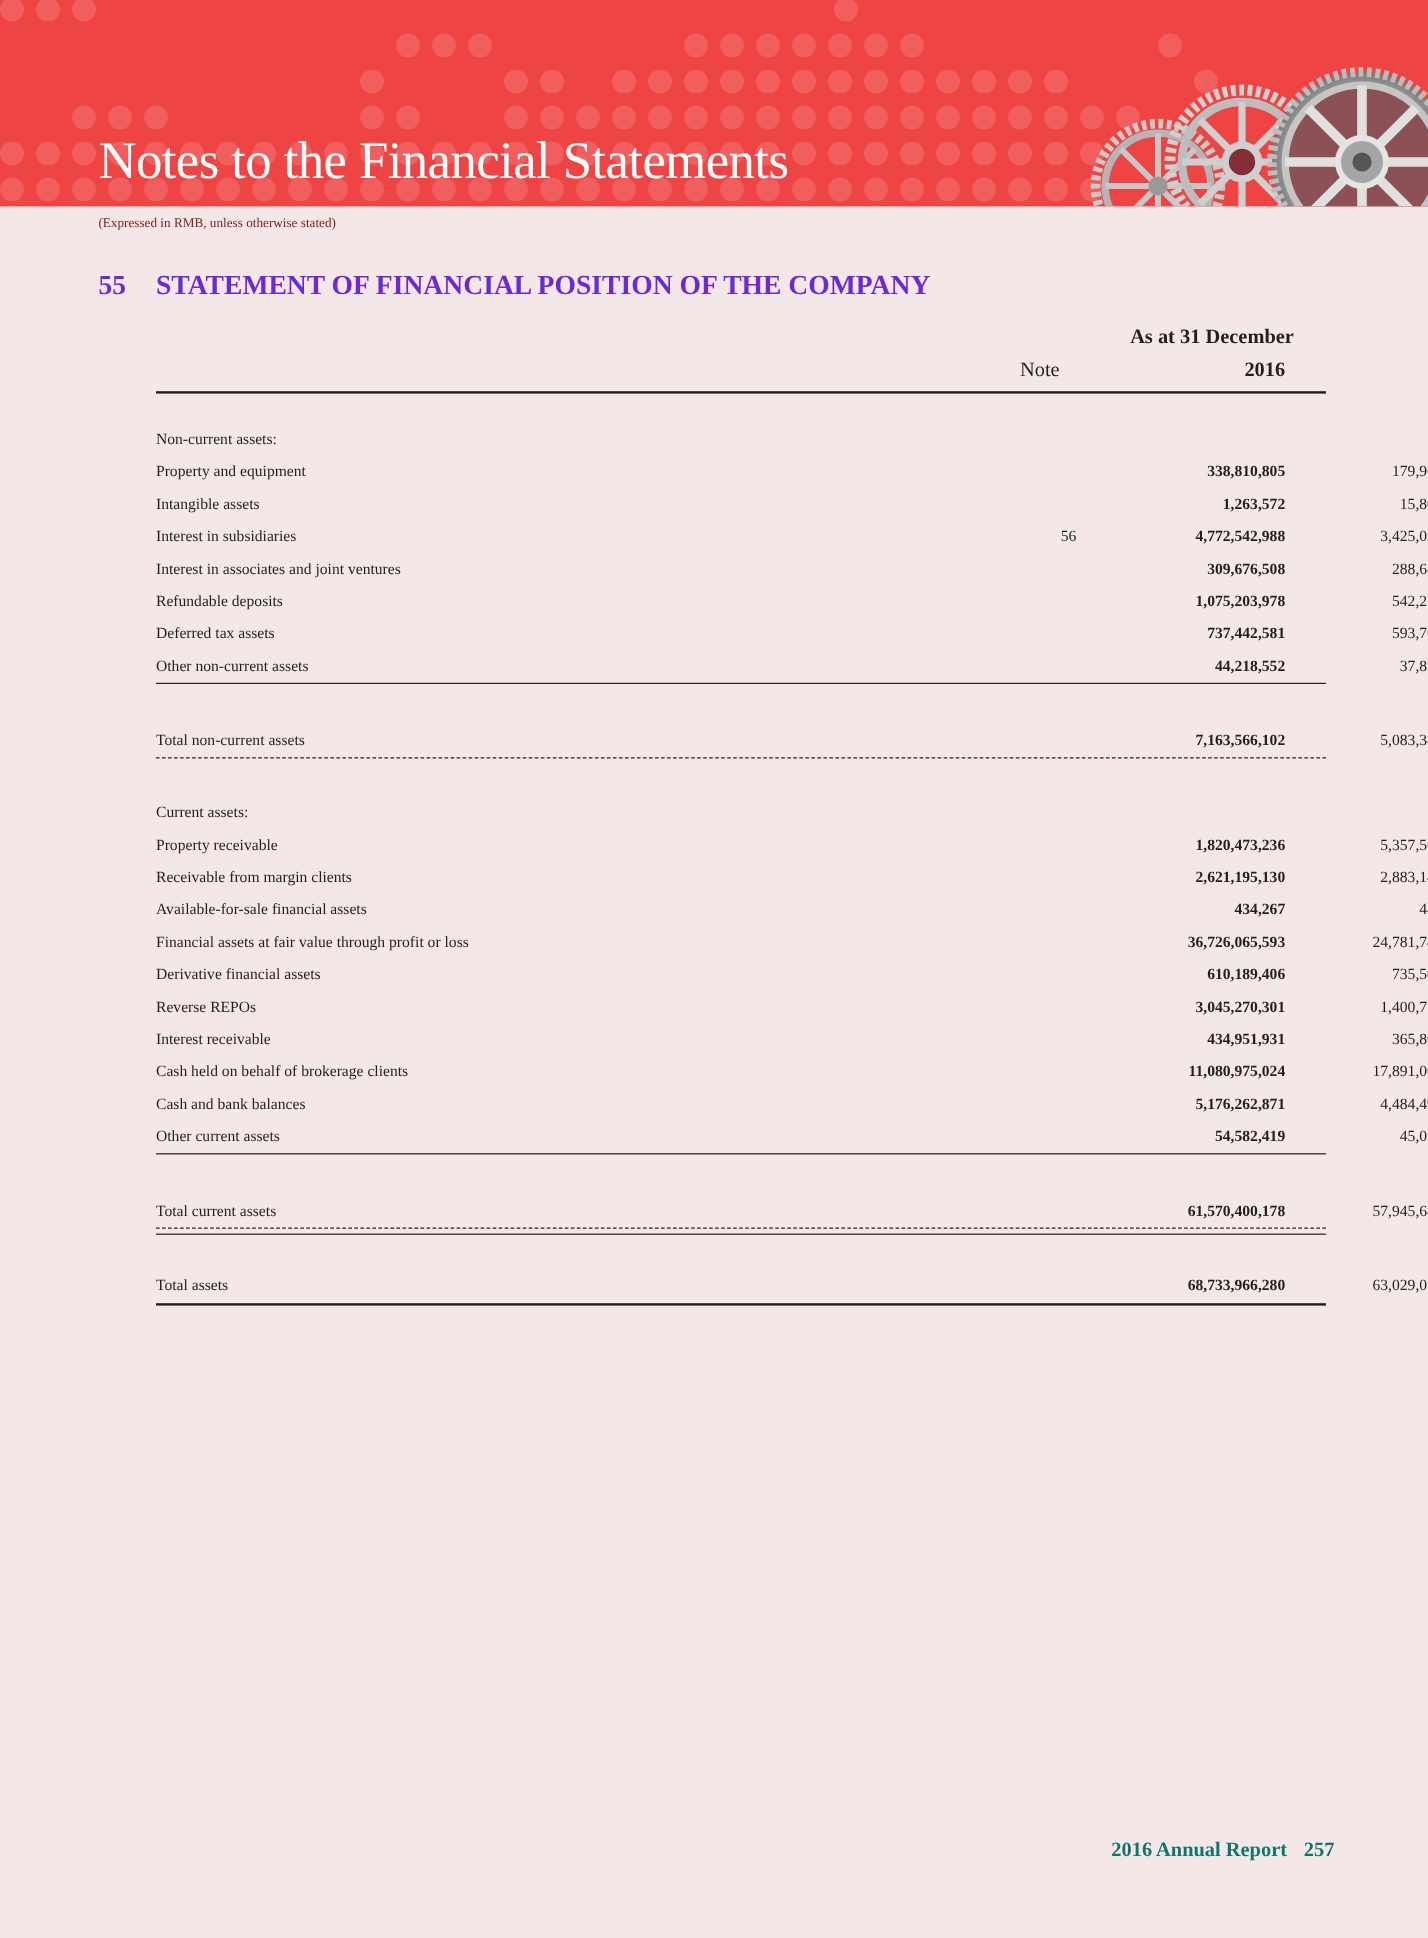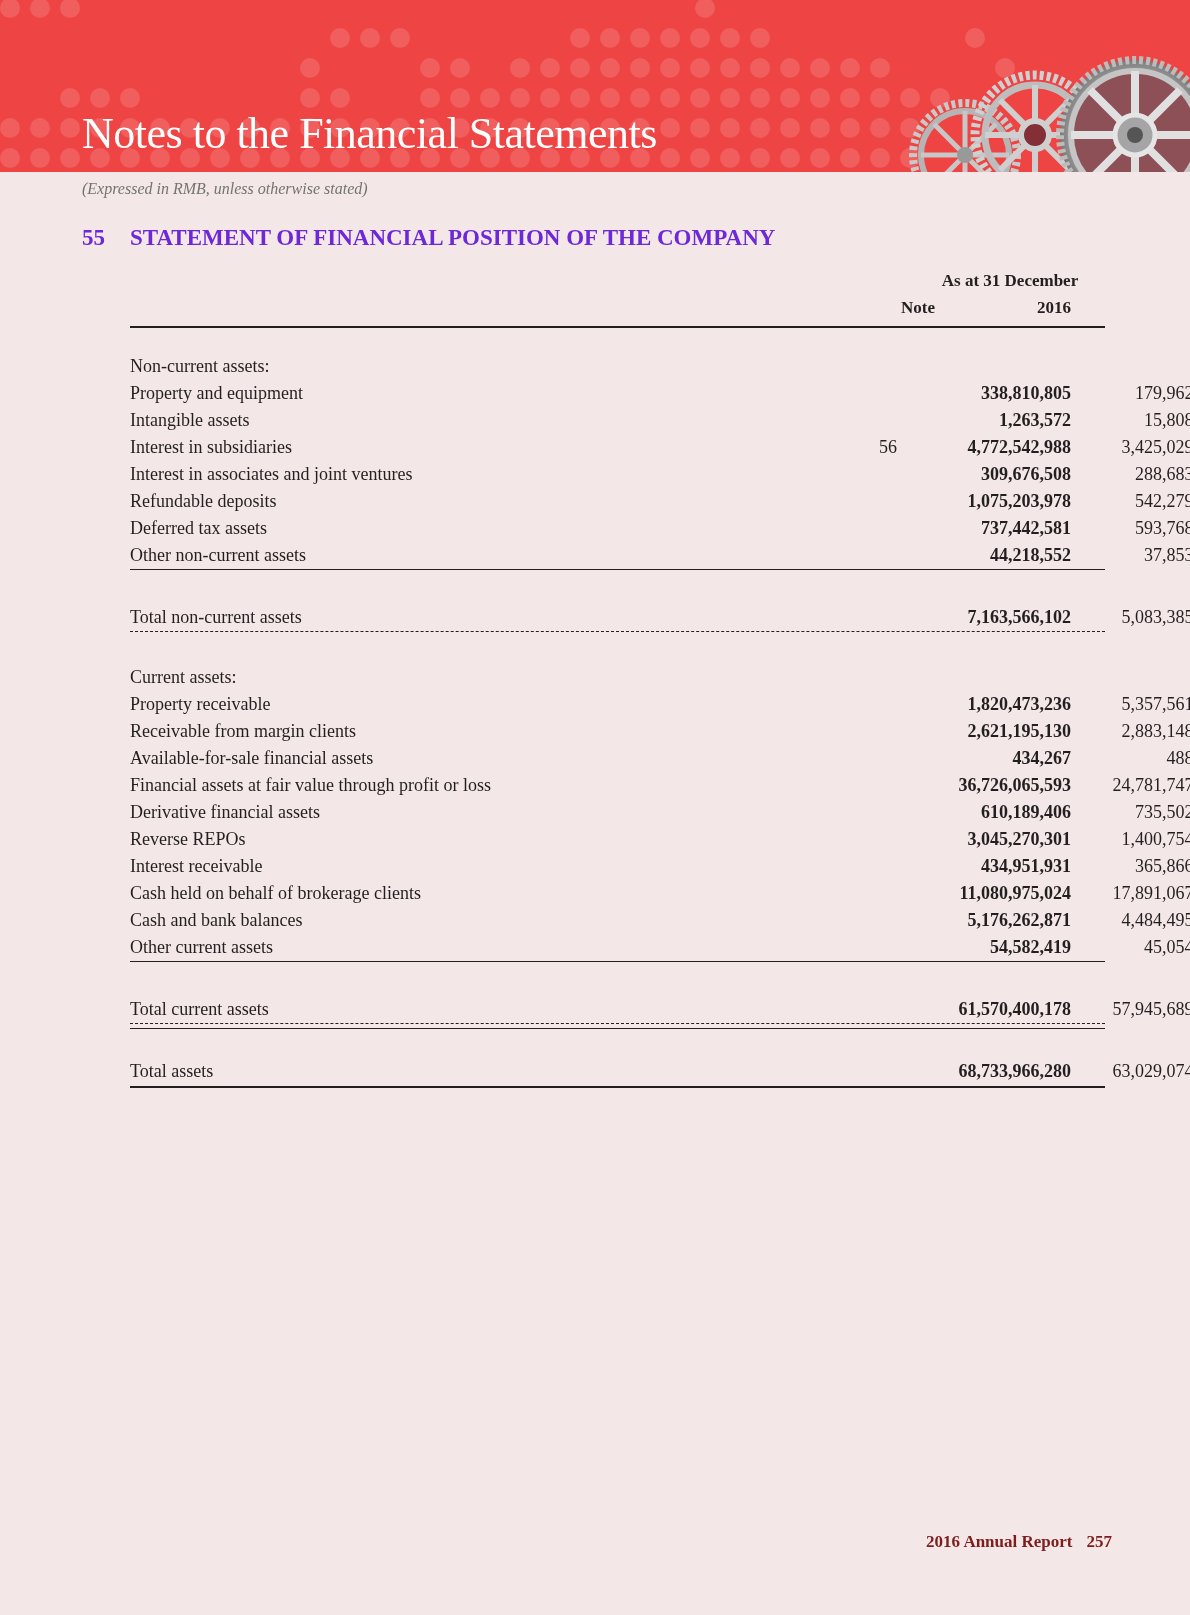--- a/index.html
+++ b/index.html
@@ -15,50 +15,50 @@
   }
   .banner svg.dots { position: absolute; left: 0; top: 0; }
   .banner .gears { position: absolute; right: 0; top: 40px; }
   .banner-title {
     position: absolute; left: 82px; top: 108px;
     font-size: 44px; color: #ffffff; letter-spacing: -0.5px;
     font-family: "Liberation Serif", serif; white-space: nowrap;
   }
   .subtitle {
     position: absolute; left: 82px; top: 180px;
-    font-size: 16px; font-style: italic; color: #737373;
+    font-size: 11px; color: #7f1d1d;
   }
   .section-title {
     position: absolute; left: 82px; top: 225px;
     font-size: 23px; font-weight: bold; color: #6d28d9;
     white-space: nowrap;
   }
   .section-title .num { display: inline-block; width: 48px; }
   .table-wrap { position: absolute; left: 130px; top: 265px; width: 975px; }
   .hdr-group {
     position: absolute; left: 720px; width: 320px; top: 6px; text-align: center;
     font-size: 17px; font-weight: bold;
   }
   .hdr-row { position: absolute; top: 33px; left: 0; width: 975px; font-size: 17px; }
   .hdr-row span { position: absolute; }
-  .col-note { left: 628px; width: 177px; text-align: right; font-weight: bold; }
+  .col-note { left: 576px; width: 177px; text-align: right; }
   .col-2016 { left: 800px; width: 141px; text-align: right; font-weight: bold; }
   .col-2015 { left: 955px; width: 140px; text-align: right; }
   .hdr-rule { position: absolute; top: 61px; left: 0; width: 975px; border-top: 2px solid #231f20; }
   .rows { position: absolute; top: 0; left: 0; width: 975px; }
-  .row { position: absolute; left: 0; width: 975px; height: 28px; font-size: 18px; line-height: 28px; }
+  .row { position: absolute; left: 0; width: 975px; height: 28px; font-size: 13px; line-height: 28px; }
   .row .label { position: absolute; left: 0; white-space: nowrap; }
   .row .note { position: absolute; left: 620px; width: 147px; text-align: right; }
   .row .v16 { position: absolute; left: 700px; width: 241px; text-align: right; font-weight: bold; }
   .row .v15 { position: absolute; left: 960px; width: 135px; text-align: right; }
   .rule-solid { position: absolute; left: 0; width: 975px; border-top: 1.5px solid #231f20; }
   .rule-dash { position: absolute; left: 0; width: 975px; border-top: 1.5px dashed #231f20; }
   .rule-thick { position: absolute; left: 0; width: 975px; border-top: 2px solid #231f20; }
   .footer {
-    position: absolute; right: 78px; top: 1532px; font-size: 17px; font-weight: bold; color: #7f1d1d;
+    position: absolute; right: 78px; top: 1532px; font-size: 17px; font-weight: bold; color: #0f766e;
   }
   .footer .page { margin-left: 14px; }
 </style>
 </head>
 <body>
 
 <div class="banner">
   <svg class="dots" width="1190" height="172" viewBox="0 0 1190 172">
     <g fill="#ffffff" fill-opacity="0.14">
 

